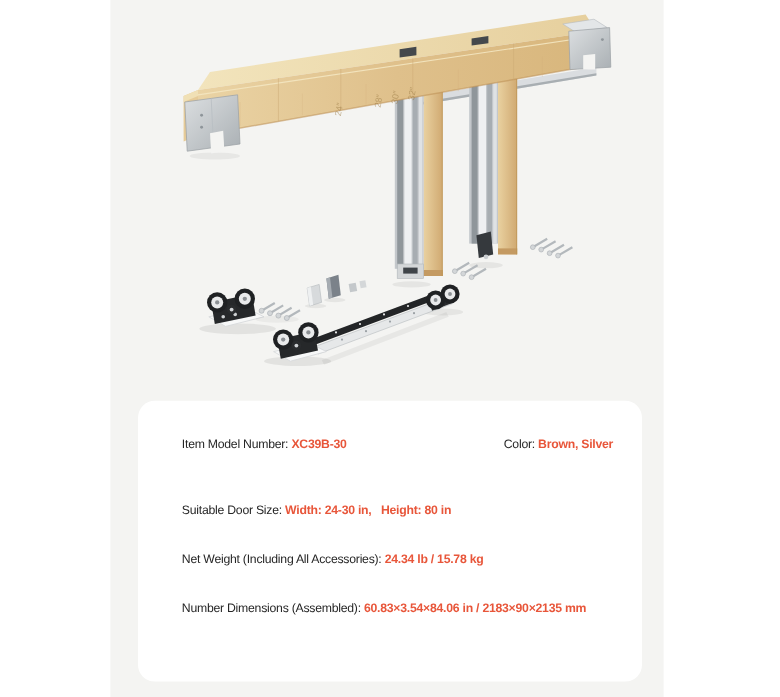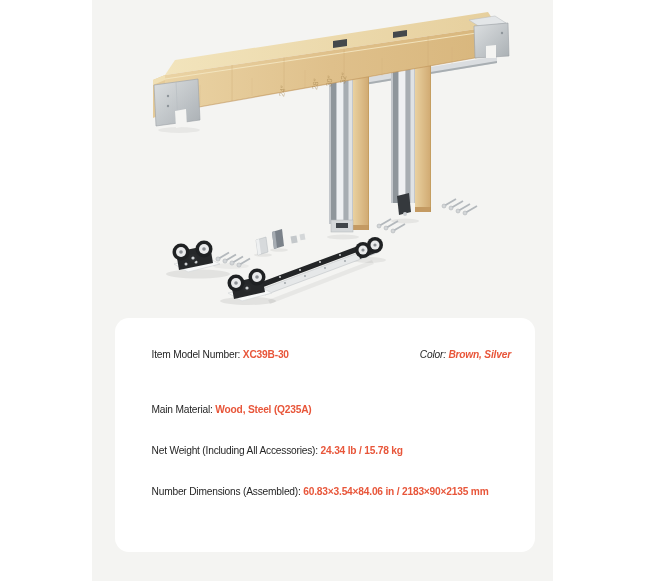--- a/index.html
+++ b/index.html
@@ -7,31 +7,31 @@
     width:650px;height:581px;position:relative;overflow:hidden;
     background:#ffffff;
     font-family:"Liberation Sans","DejaVu Sans",sans-serif;
   }
   .panel{
     position:absolute;left:92px;top:0;width:461px;height:581px;
     background:#f4f4f2;
   }
   .scene{position:absolute;left:0;top:0;}
   .spec-card{
-    position:absolute;left:115px;top:318px;width:420px;height:234px;
+    position:absolute;left:115px;top:334px;width:420px;height:234px;
     background:#ffffff;border-radius:14px;box-sizing:border-box;
     padding:16px 12px 0 26px;
   }
   .spec-row{
     position:relative;
     font-size:10.2px;line-height:13.7px;color:#262626;
     letter-spacing:-0.2px;white-space:pre-wrap;
   }
   .spec-value{color:#e8563a;font-weight:bold;}
-  .color-field{position:absolute;left:263px;top:0;white-space:pre-wrap;font-style:italic;}
+  .color-field{position:absolute;left:263px;top:0;white-space:pre-wrap;}
 </style>
 </head>
 <body>
 
 <div class="panel"></div>
 
 <svg class="scene" width="650" height="581" viewBox="0 0 650 581">
   <defs>
     <linearGradient id="woodTop" x1="0" y1="0" x2="1" y2="0">
       <stop offset="0" stop-color="#f2e4bc"></stop>
@@ -229,21 +229,21 @@
 </svg>
 
 <div class="spec-card">
   <div class="spec-row">
     <span>Item Model Number: </span><span class="spec-value">XC39B-30</span>
     <span class="color-field">
       <span>Color: </span><span class="spec-value">Brown, Silver</span>
     </span>
   </div>
   <div class="spec-row">
-    <span>Main Material: </span><span class="spec-value">Wood, Steel (Q235A)</span>
+    <span>Suitable Door Size: </span><span class="spec-value">Width: 24-30 in,   Height: 80 in</span>
   </div>
   <div class="spec-row">
     <span>Net Weight (Including All Accessories): </span><span class="spec-value">24.34 lb / 15.78 kg</span>
   </div>
   <div class="spec-row">
     <span>Number Dimensions (Assembled): </span><span class="spec-value">60.83×3.54×84.06 in / 2183×90×2135 mm</span>
   </div>
 
 </div>
 

